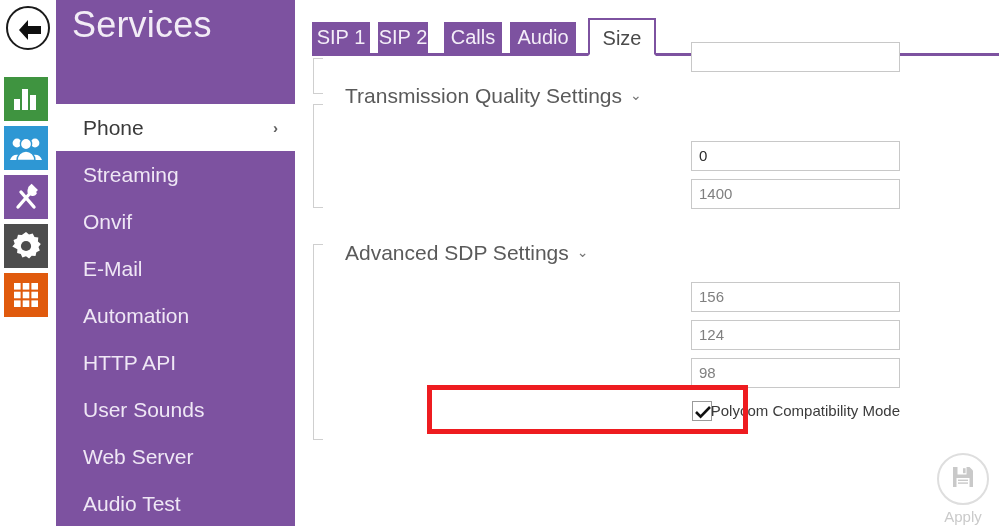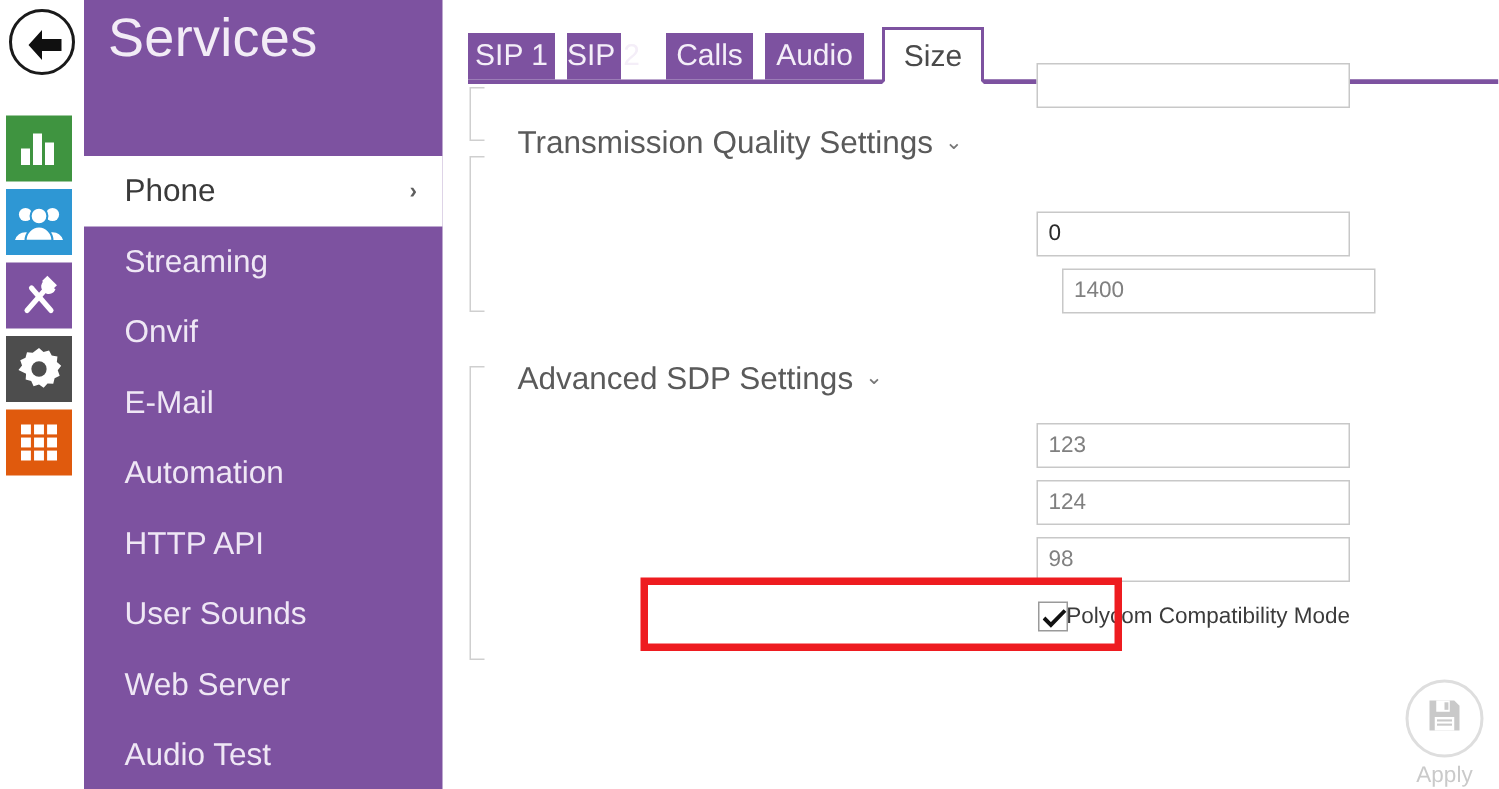--- a/index.html
+++ b/index.html
@@ -240,21 +240,21 @@
       <div class="nav-item">
         <span>Audio Test</span>
       </div>
     </div>
   </div>
 
   <div id="content">
 
     <div id="tabbar">
       <div class="tab" style="left:17px;width:58px;">SIP 1</div>
-      <div class="tab" style="left:83px;width:36px;">SIP 2</div>
+      <div class="tab" style="left:83px;width:50px;">SIP 2</div>
       <div class="tab" style="left:149px;width:58px;">Calls</div>
       <div class="tab" style="left:215px;width:66px;">Audio</div>
       <div class="tab active" style="left:293px;width:68px;">Size</div>
     </div>
     <div id="tab-underline"></div>
     <div id="tab-underline-right"></div>
 
     <div class="bracket" style="left:18px; top:58px; height:36px;"></div>
     <div class="field-row" style="top:42px;">
       <div class="field-label" style="top:0;">Video Bitrate</div>
@@ -264,33 +264,33 @@
     <div class="bracket" style="left:18px; top:104px; height:104px;"></div>
     <div class="section-head" style="left:50px; top:84px;">
       <span>Transmission Quality Settings</span><span class="chev">⌄</span>
     </div>
 
     <div class="field-row" style="top:141px;">
       <div class="field-label" style="top:0;">QoS DSCP Value</div>
       <div class="field-input dark" style="top:0;">0</div>
     </div>
 
-    <div class="field-row" style="top:179px;margin-left:17px;">
+    <div class="field-row" style="top:179px;">
       <div class="field-label" style="top:0;">Maximum Packet Size</div>
       <div class="field-input" style="top:0;">1400</div>
     </div>
 
     <div class="bracket" style="left:18px; top:244px; height:196px;"></div>
     <div class="section-head" style="left:50px; top:241px;">
       <span>Advanced SDP Settings</span><span class="chev">⌄</span>
     </div>
 
     <div class="field-row" style="top:282px;">
       <div class="field-label" style="top:0;">H.264 Payload Type (1)</div>
-      <div class="field-input" style="top:0;">123</div>
+      <div class="field-input" style="top:0;">156</div>
     </div>
 
     <div class="field-row" style="top:320px;">
       <div class="field-label" style="top:0;">H.264 Payload Type (2)</div>
       <div class="field-input" style="top:0;">124</div>
     </div>
 
     <div class="field-row" style="top:358px;">
       <div class="field-label" style="top:0;">H.263+ Payload Type</div>
       <div class="field-input" style="top:0;">98</div>

